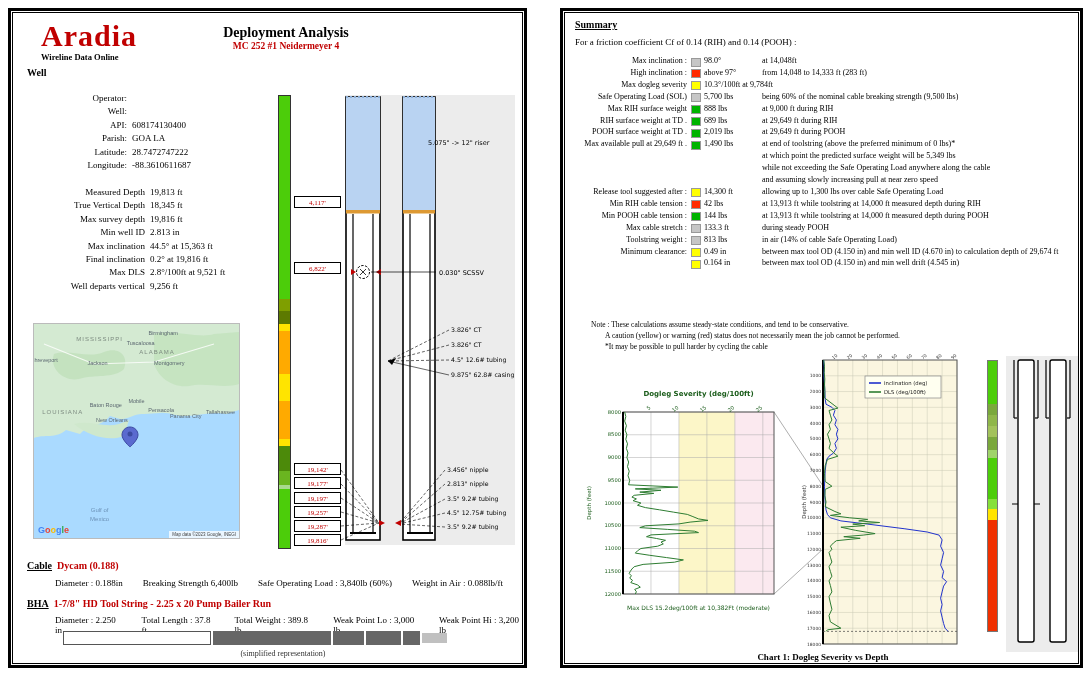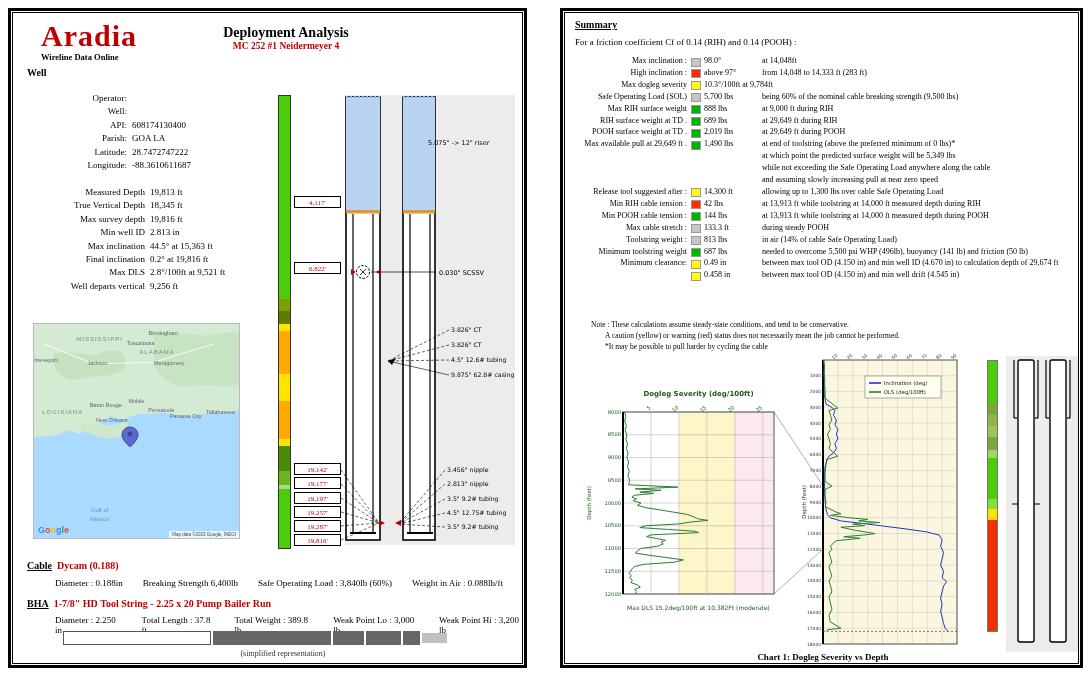--- a/index.html
+++ b/index.html
@@ -336,35 +336,29 @@
           <span class="val">133.3 ft</span>
           <span class="desc">during steady POOH</span>
         </div>
         <div class="srow">
           <span class="lbl">Toolstring weight :</span>
           <span class="sw" style="background: rgb(198, 198, 198);"></span>
           <span class="val">813 lbs</span>
           <span class="desc">in air   (14% of cable Safe Operating Load)</span>
         </div>
         <div class="srow">
-          <span class="lbl">Minimum toolstring weight</span>
-          <span class="sw" style="background: rgb(0, 180, 0);"></span>
-          <span class="val">687 lbs</span>
-          <span class="desc">needed to overcome 5,500 psi WHP (496lb), buoyancy (141 lb) and friction (50 lb)</span>
-        </div>
-        <div class="srow">
           <span class="lbl">Minimum clearance:</span>
           <span class="sw" style="background: rgb(255, 255, 0);"></span>
           <span class="val">0.49 in</span>
           <span class="desc">between max tool OD (4.150 in) and min well ID (4.670 in) to calculation depth of 29,674 ft</span>
         </div>
         <div class="srow">
           <span class="lbl"></span>
           <span class="sw" style="background: rgb(255, 255, 0);"></span>
-          <span class="val">0.458 in</span>
+          <span class="val">0.164 in</span>
           <span class="desc">between max tool OD (4.150 in) and min well drift (4.545 in)</span>
         </div>
       </div>
     <div class="abs" id="notes" style="left:12px;top:308px;width:500px;">
         <div class="note-line" style="padding-left: 16px;">Note : These calculations assume steady-state conditions, and tend to be conservative.</div>
         <div class="note-line" style="padding-left: 30px;">A caution (yellow) or warning (red) status does not necessarily mean the job cannot be performed.</div>
         <div class="note-line" style="padding-left: 30px;">*It may be possible to pull harder by cycling the cable</div>
       </div>
 
     <svg class="abs" id="connectors" style="left:0;top:336px;" width="522" height="312">

